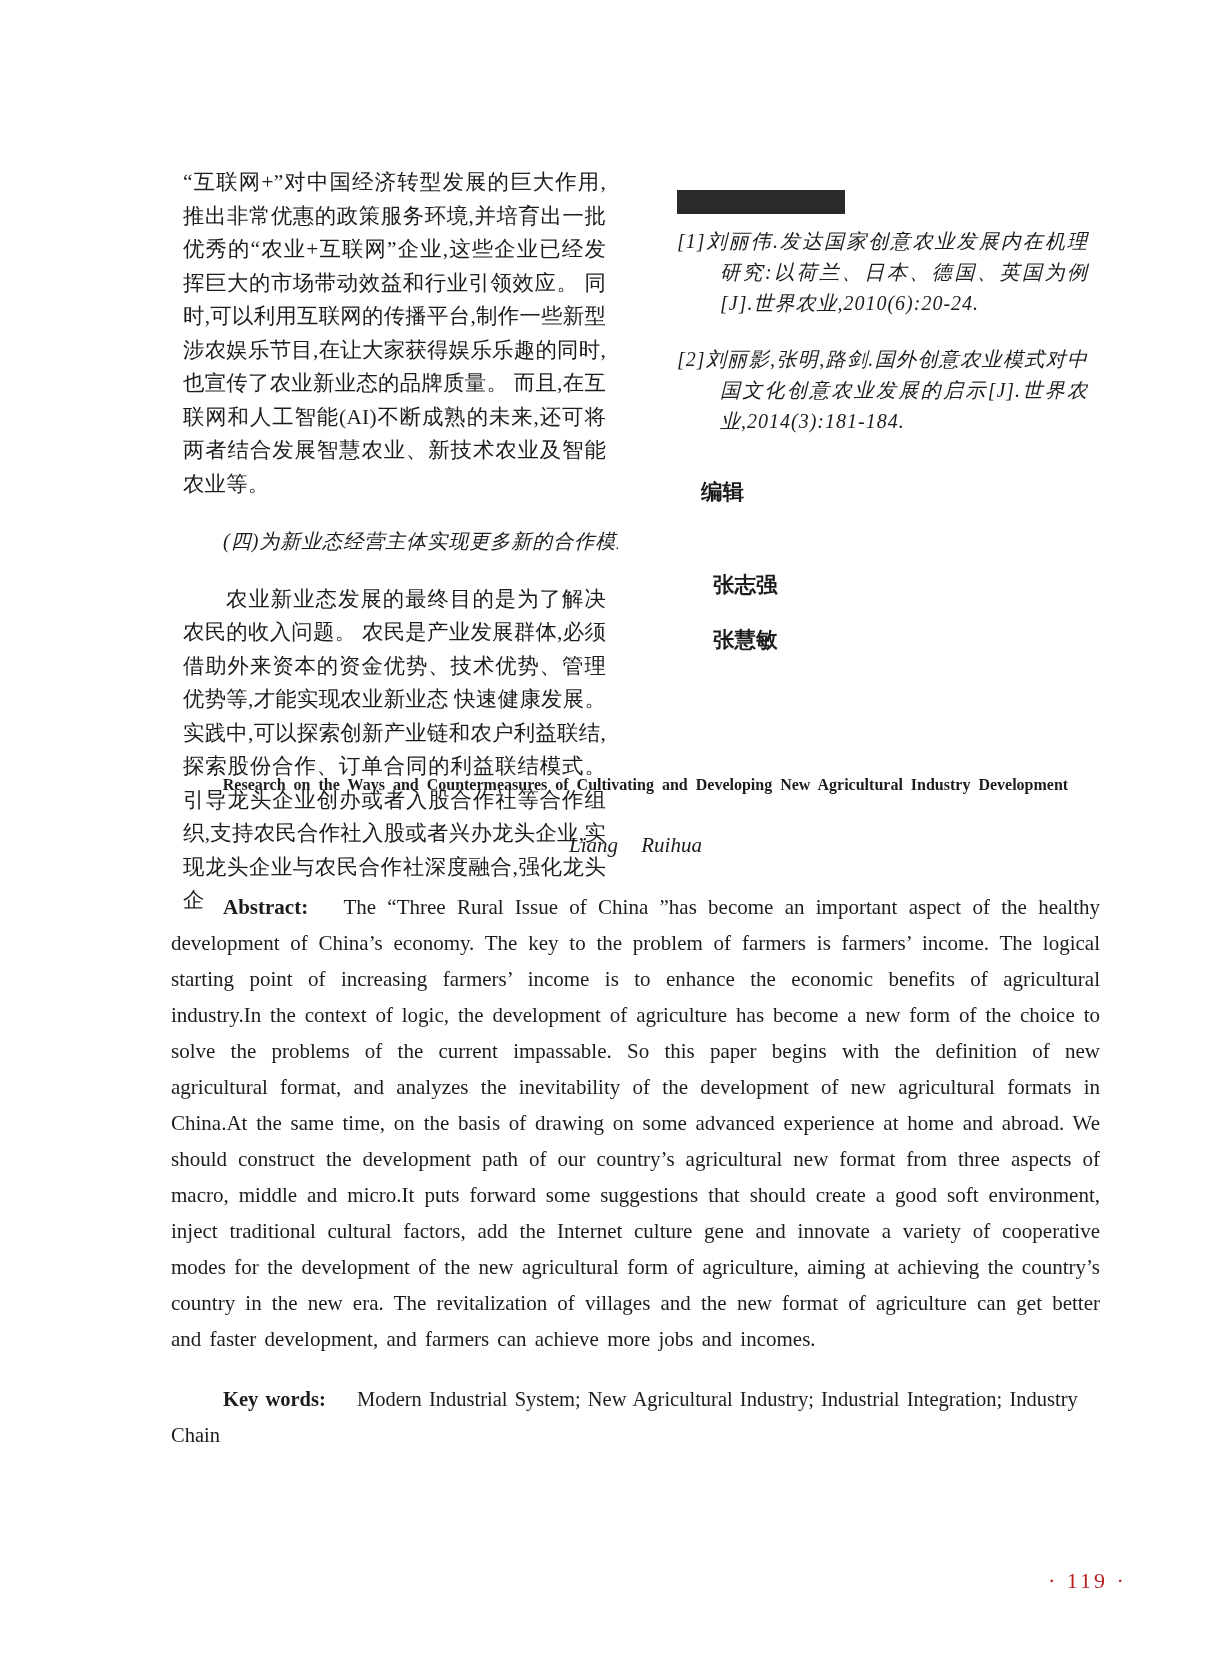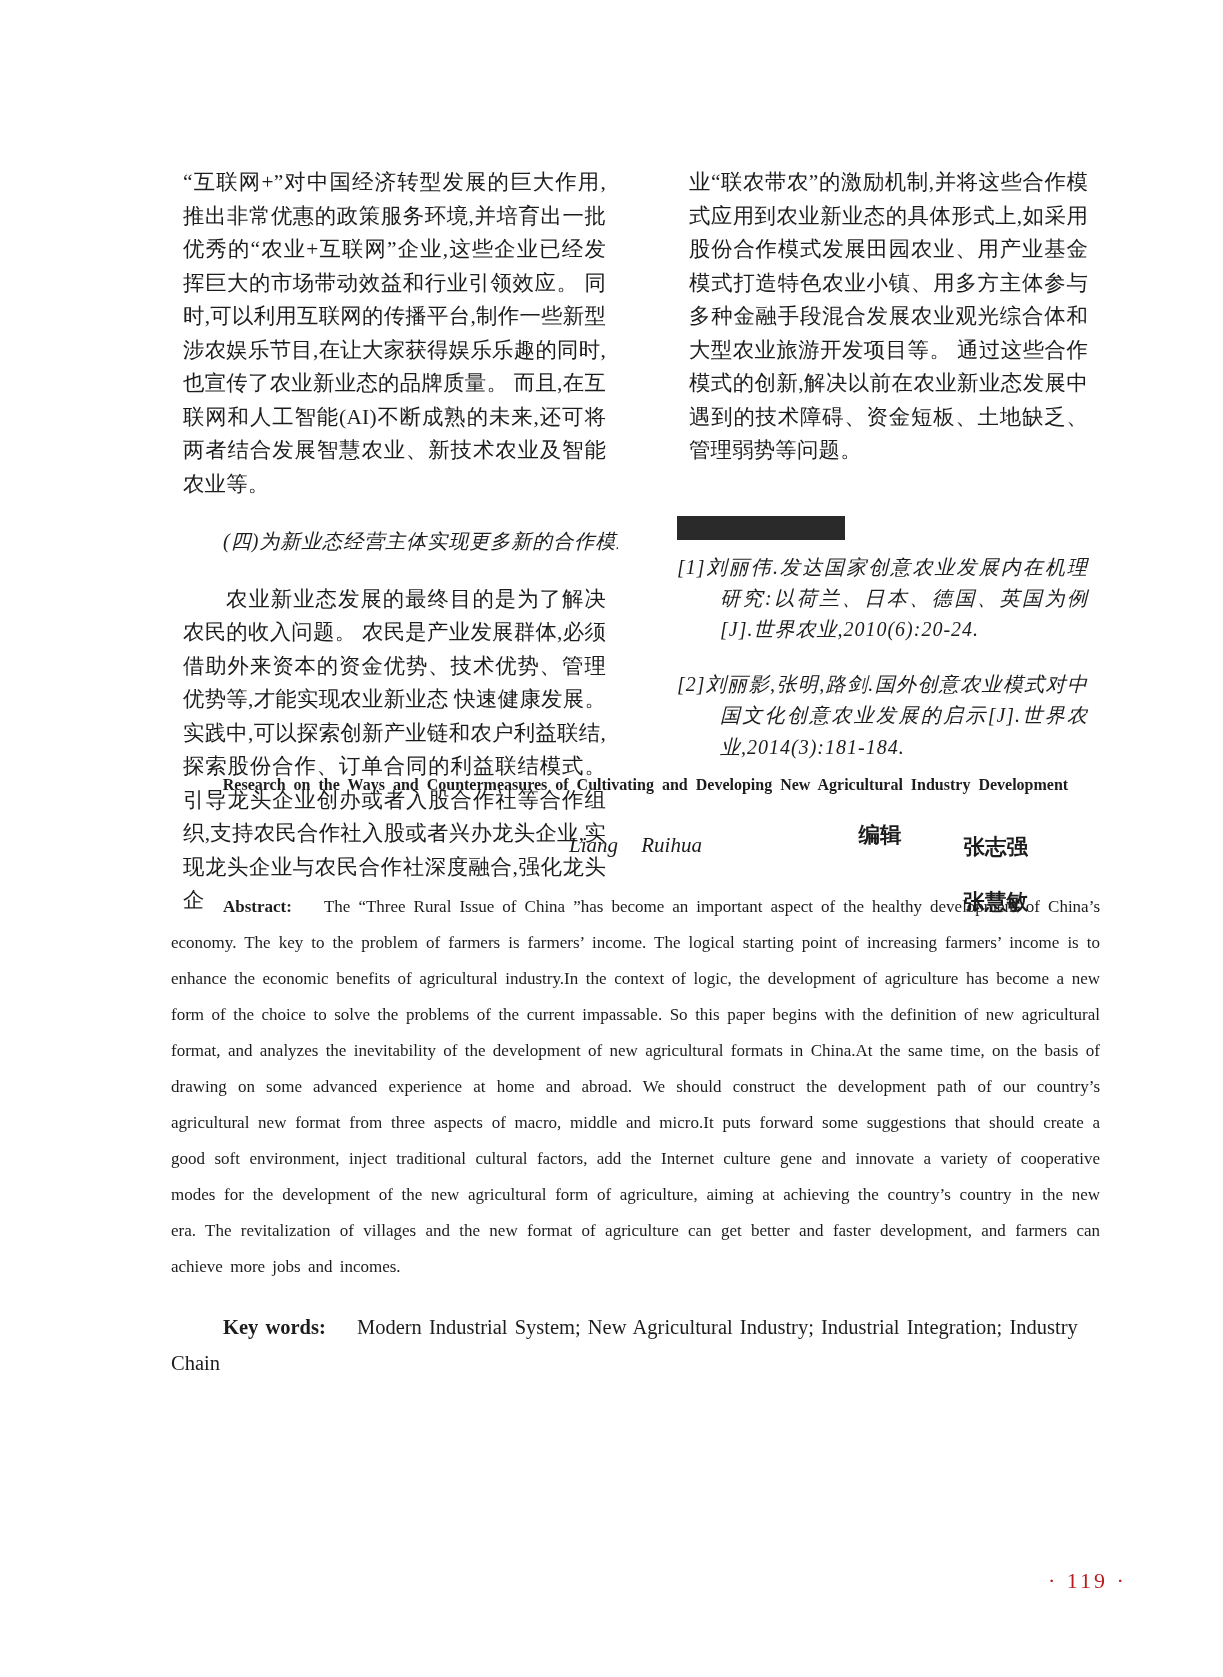--- a/index.html
+++ b/index.html
@@ -55,29 +55,30 @@
   .ref-item {
     font-size: 20px;
     line-height: 31.2px;
     letter-spacing: 1px;
     text-align: justify;
     font-style: italic;
     padding-left: 43px;
     text-indent: -43px;
   }
   .editors {
-    margin-top: 21px;
+    margin-top: 4px;
     padding-right: 48px;
     display: flex;
     justify-content: flex-end;
     gap: 26px;
     font-family: "Liberation Sans", "DejaVu Sans", sans-serif;
     font-weight: bold;
     font-size: 21.5px;
     line-height: 31px;
+    flex-direction: column;
   }
   .ed-names { text-align: left; }
   
   .english {
     position: absolute;
     top: 718px;
     left: 123px;
     width: 977px;
   }
   .en-title {
@@ -91,21 +92,21 @@
   }
   .author {
     font-style: italic;
     font-size: 21px;
     line-height: 36px;
     text-align: center;
     word-spacing: 18px;
   }
   .abstract {
     margin-top: 2px;
-    font-size: 17px;
+    font-size: 21px;
     line-height: 36px;
     text-align: justify;
     text-indent: 40px;
     word-spacing: 3px;
     font-family: Liberation Serif, serif;
   }
   .keywords {
     font-size: 20.5px;
     line-height: 36px;
     text-indent: 40px;
@@ -136,21 +137,20 @@
 
 <div class="page">
 
   <div class="columns">
     <div class="col">
       <p class="cn">“互联网+”对中国经济转型发展的巨大作用,推出非常优惠的政策服务环境,并培育出一批优秀的“农业+互联网”企业,这些企业已经发挥巨大的市场带动效益和行业引领效应。 同时,可以利用互联网的传播平台,制作一些新型涉农娱乐节目,在让大家获得娱乐乐趣的同时,也宣传了农业新业态的品牌质量。 而且,在互联网和人工智能(AI)不断成熟的未来,还可将两者结合发展智慧农业、新技术农业及智能农业等。</p>
       <p class="subhead">(四)为新业态经营主体实现更多新的合作模式</p>
       <p class="cn indent">农业新业态发展的最终目的是为了解决农民的收入问题。 农民是产业发展群体,必须借助外来资本的资金优势、技术优势、管理优势等,才能实现农业新业态 快速健康发展。 实践中,可以探索创新产业链和农户利益联结,探索股份合作、订单合同的利益联结模式。 引导龙头企业创办或者入股合作社等合作组织,支持农民合作社入股或者兴办龙头企业,实现龙头企业与农民合作社深度融合,强化龙头企</p>
     </div>
     <div class="col">
-      <p class="cn">业“联农带农”的激励机制,并将这些合作模式应用到农业新业态的具体形式上,如采用股份合作模式发展田园农业、用产业基金模式打造特色农业小镇、用多方主体参与多种金融手段混合发展农业观光综合体和大型农业旅游开发项目等。 通过这些合作模式的创新,解决以前在农业新业态发展中遇到的技术障碍、资金短板、土地缺乏、管理弱势等问题。</p>
       <div class="ref-divider"></div>
       <p class="ref-item">[1]刘丽伟.发达国家创意农业发展内在机理研究:以荷兰、日本、德国、英国为例[J].世界农业,2010(6):20-24.</p>
       <p class="ref-item">[2]刘丽影,张明,路剑.国外创意农业模式对中国文化创意农业发展的启示[J].世界农业,2014(3):181-184.</p>
       <div class="editors">
         <span class="ed-label">编辑</span>
         <span class="ed-names">
           <div>张志强</div>
           <div>张慧敏</div>
         </span>
       </div>

